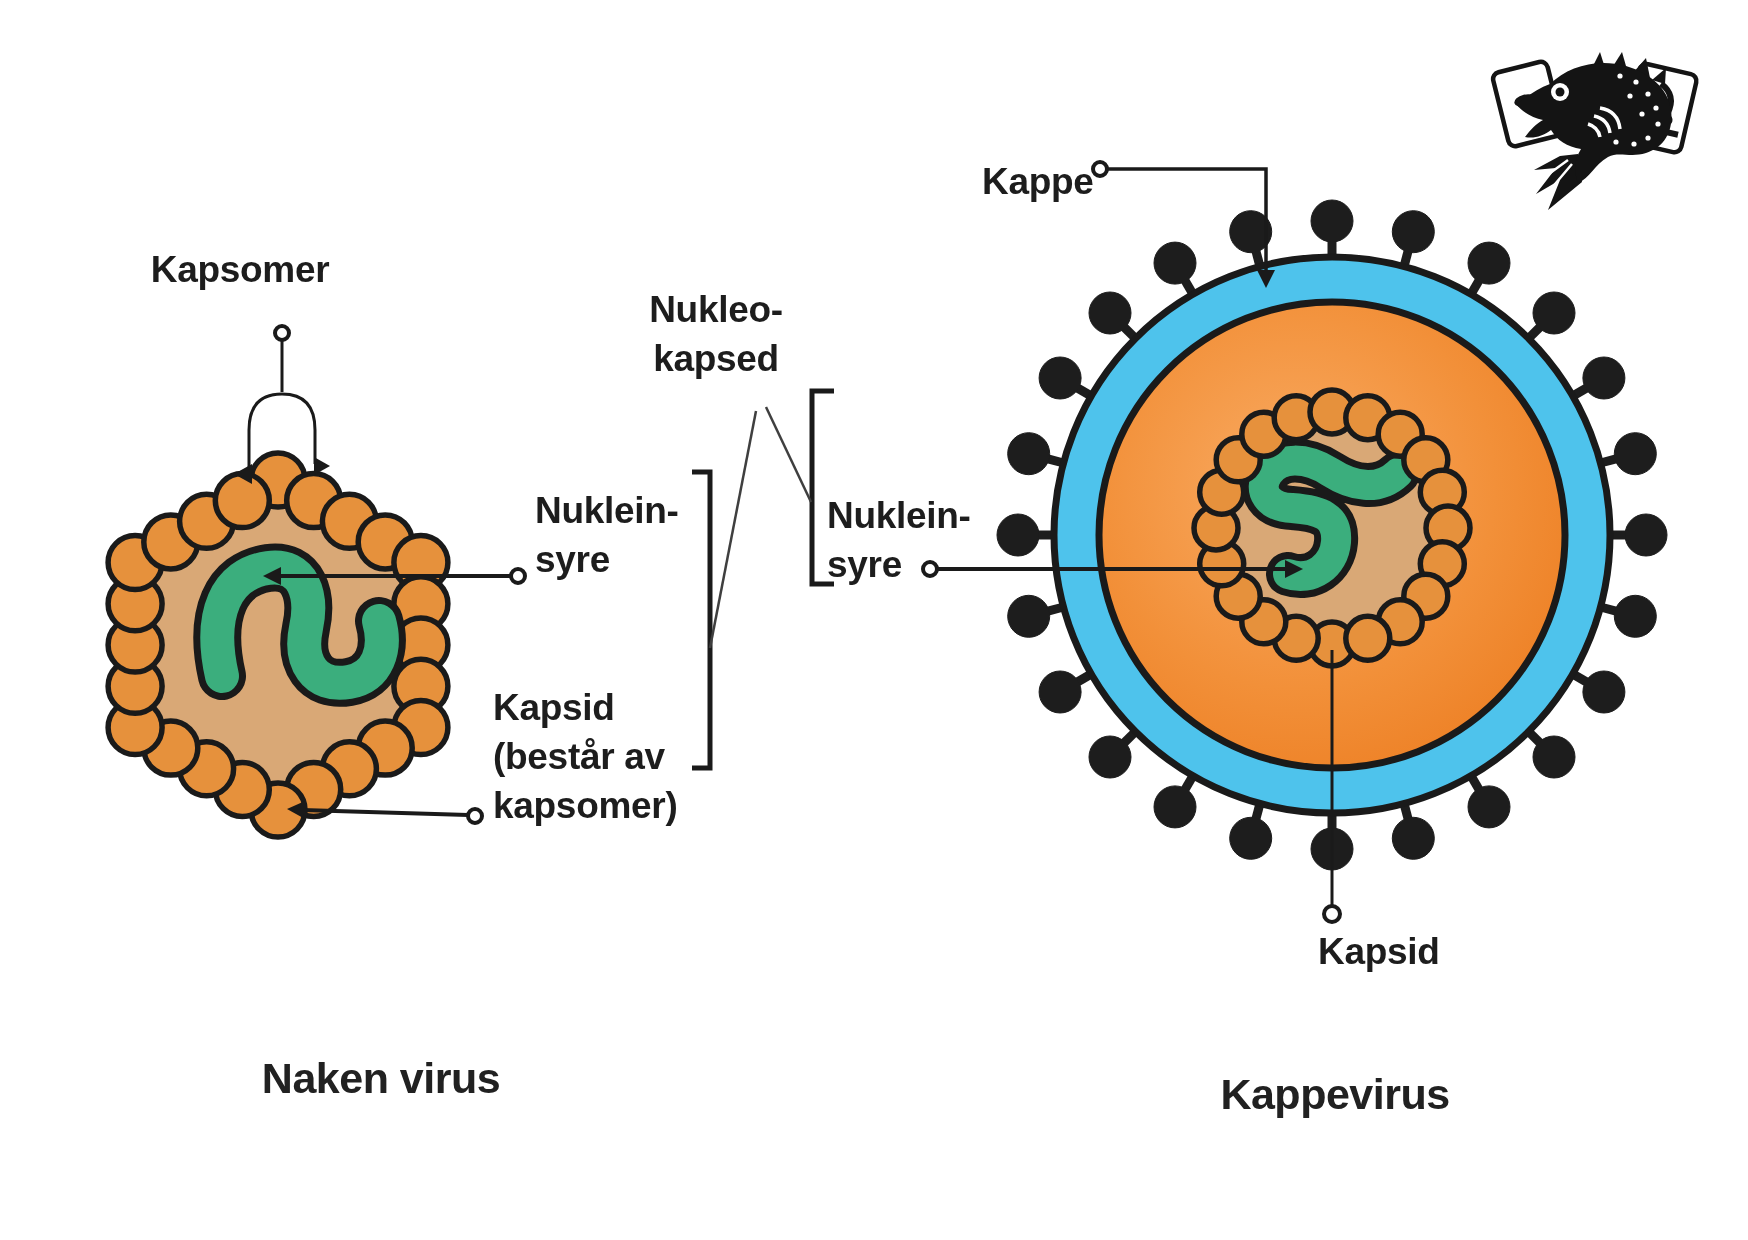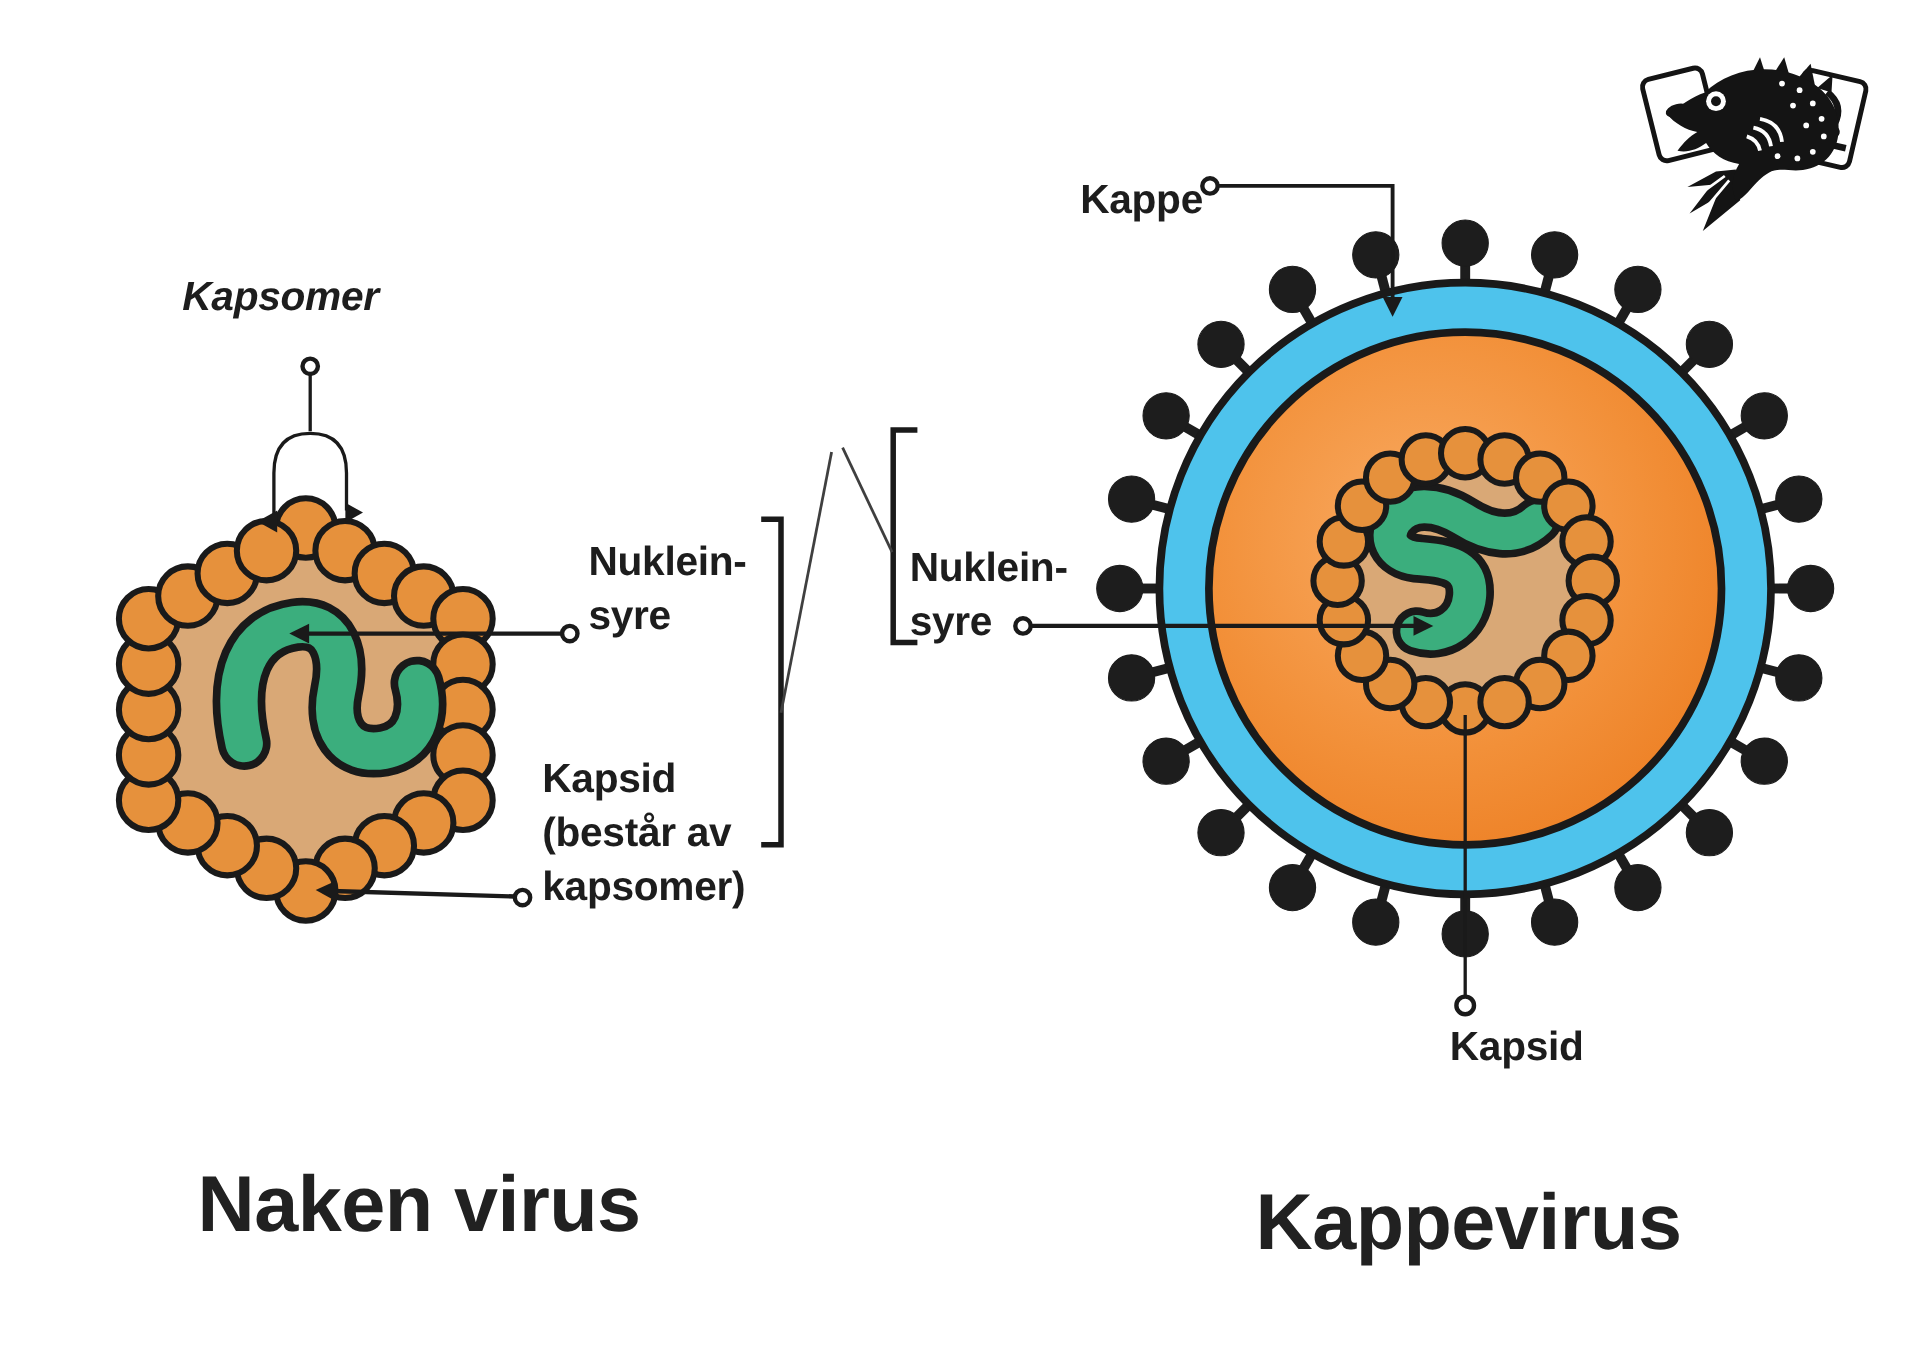--- a/index.html
+++ b/index.html
@@ -8,21 +8,21 @@
     font-family:"Liberation Sans",sans-serif;overflow:hidden;
   }
   #diagram-svg{position:absolute;left:0;top:0;}
   .label{
     position:absolute;white-space:pre-line;color:var(--c-text,#1d1d1d);
     font-weight:700;font-size:37px;line-height:1.32;letter-spacing:-0.3px;
   }
   .label.centered{transform:translateX(-50%);text-align:center;}
   .title{
     position:absolute;transform:translateX(-50%);color:#212121;
-    font-weight:700;font-size:72px;white-space:nowrap;letter-spacing:-0.5px;
+    font-weight:700;font-size:43px;white-space:nowrap;letter-spacing:-0.5px;
   }
   
   .capsomer{fill:var(--c-orange);stroke:var(--c-outline);stroke-width:5.5px;}
   .hexbody{fill:var(--c-tan);stroke:var(--c-outline);stroke-width:6px;}
   .squiggle-outline{fill:none;stroke:var(--c-outline);stroke-linecap:round;}
   .squiggle-core{fill:none;stroke:var(--c-green);stroke-linecap:round;}
   .spike{stroke:var(--c-spike);fill:var(--c-spike);}
   .envelope{fill:var(--c-blue);stroke:var(--c-outline);stroke-width:7px;}
   .core{fill:url(#coreGrad);stroke:var(--c-outline);stroke-width:7px;}
   .tandisc{fill:var(--c-tan);}
@@ -248,22 +248,24 @@
           <circle cx="160" cy="72" r="2.6"></circle>
           <circle cx="150" cy="86" r="2.6"></circle>
         <circle cx="136" cy="92" r="2.6"></circle>
           <circle cx="132" cy="44" r="2.6"></circle>
           <circle cx="144" cy="62" r="2.6"></circle>
         <circle cx="118" cy="90" r="2.6"></circle>
       </g>
     </g>
   </svg>
 
-  <div class="label centered" style="left:255px;top:246px;font-style:italic;">Kapsomer</div>
-
+  <div class="label centered" style="left:240px;top:246px;">Kapsomer</div>
+
+  <div class="label centered" style="left:716px;top:286px;">Nukleo-
+kapsed</div>
 
   <div class="label" style="left:535px;top:487px;">Nuklein-
 syre</div>
 
   <div class="label" style="left:493px;top:684px;">Kapsid
 (består av
 kapsomer)</div>
 
   <div class="label" style="left:982px;top:158px;">Kappe</div>
 

